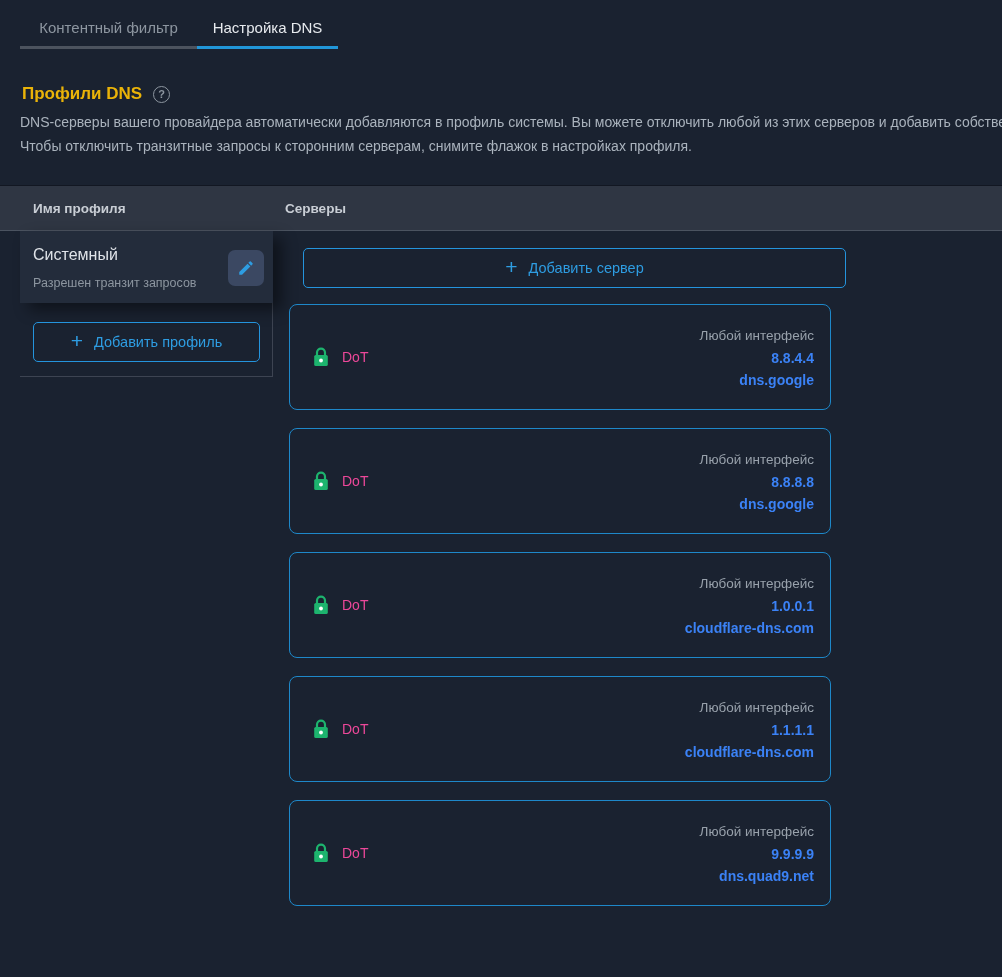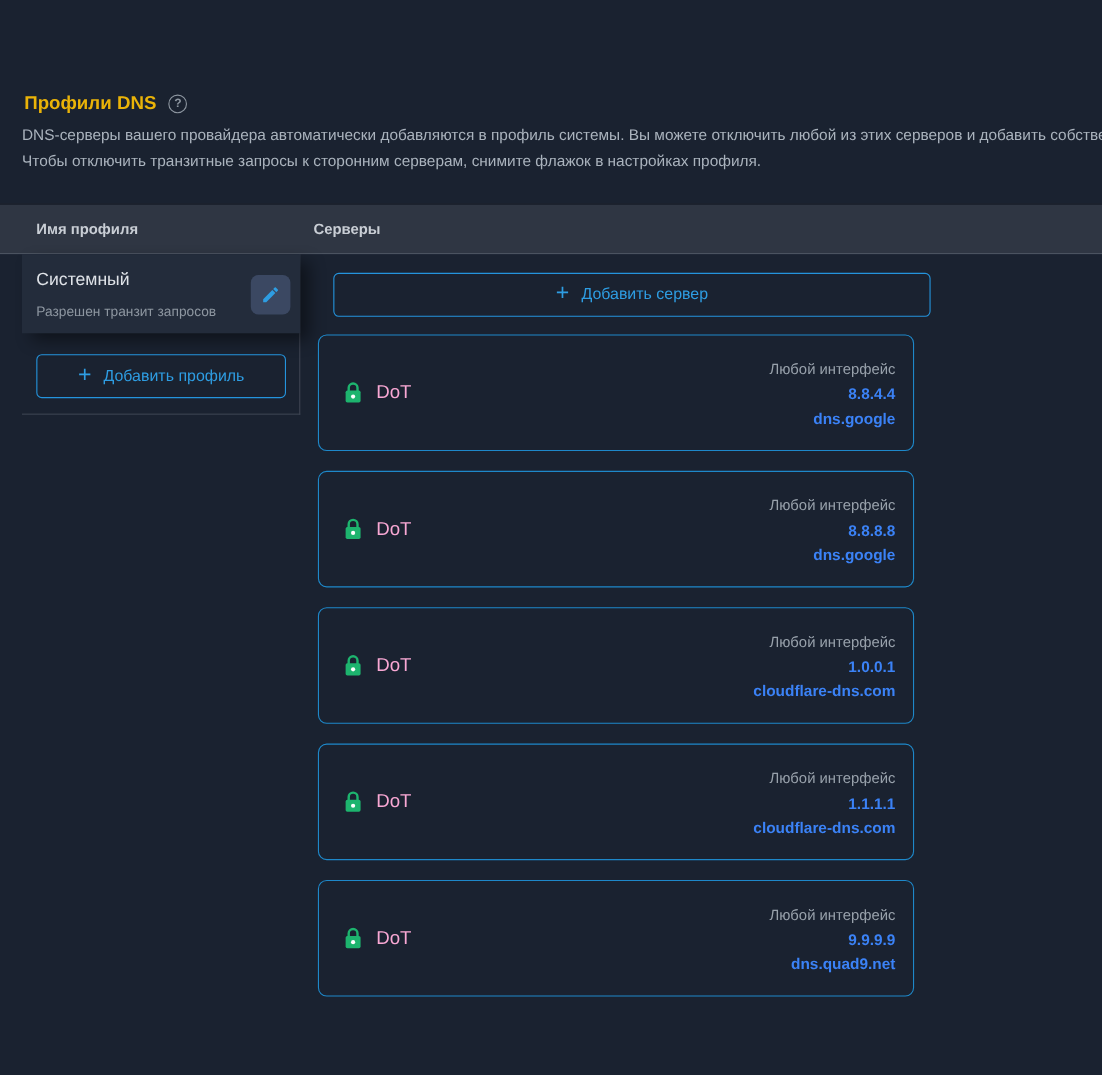--- a/index.html
+++ b/index.html
@@ -45,30 +45,36 @@
   .add-profile-btn{position:absolute;left:13px;top:91px;width:227px;}
   
   .right-col{position:absolute;top:231px;left:289px;width:557px;}
   .add-server-btn{margin:17px 0 0 14px;width:543px;}
   .server-card{box-sizing:border-box;width:542px;height:106px;margin-top:18px;
     border:1px solid #1e88c9;border-radius:8px;background:#1a2230;
     display:flex;align-items:center;justify-content:space-between;
     padding:0 16px 0 23px;cursor:pointer;}
   .server-card.first{margin-top:16px;}
   .sc-left{display:flex;align-items:center;gap:13px;}
-  .sc-type{font-size:17px;color:#f9a8d4;}
+  .sc-type{font-size:14px;color:#ec4899;}
   .sc-right{text-align:right;}
   .sc-iface{font-size:13.5px;line-height:23px;color:#98a1ab;}
   .sc-addr,.sc-host{font-size:14px;line-height:22px;font-weight:bold;color:#3b82f6;}
   .icon-svg{display:block;}
 </style>
 </head>
 <body>
 
 <div class="tabbar">
+  <div class="tab tab-inactive">
+    <span>Контентный фильтр</span>
+  </div>
+  <div class="tab tab-active">
+    <span>Настройка DNS</span>
+  </div>
 </div>
 
 <div class="heading-row">
   <span class="page-title">Профили DNS</span>
   <span class="help-icon">?</span>
 </div>
 
 <div class="desc">
   <div>DNS-серверы вашего провайдера автоматически добавляются в профиль системы. Вы можете отключить любой из этих серверов и добавить собственные.</div>
   <div>Чтобы отключить транзитные запросы к сторонним серверам, снимите флажок в настройках профиля.</div>

